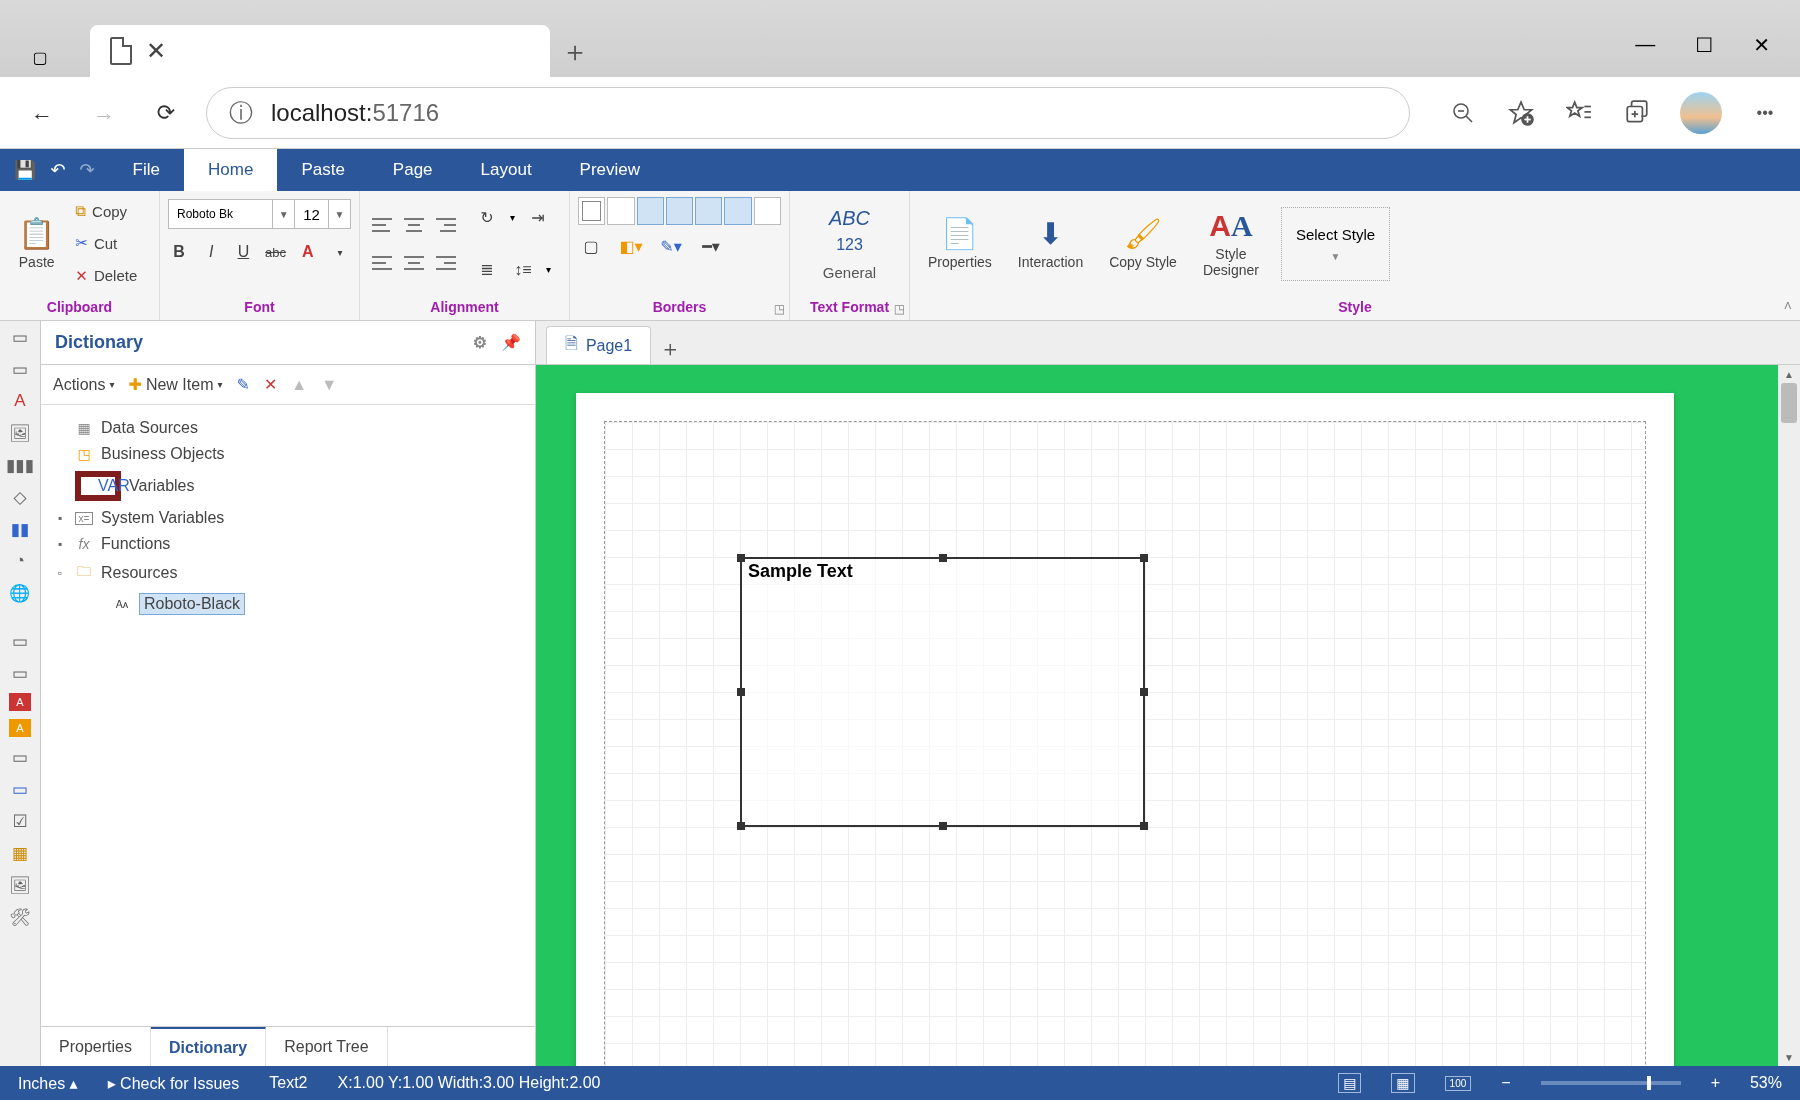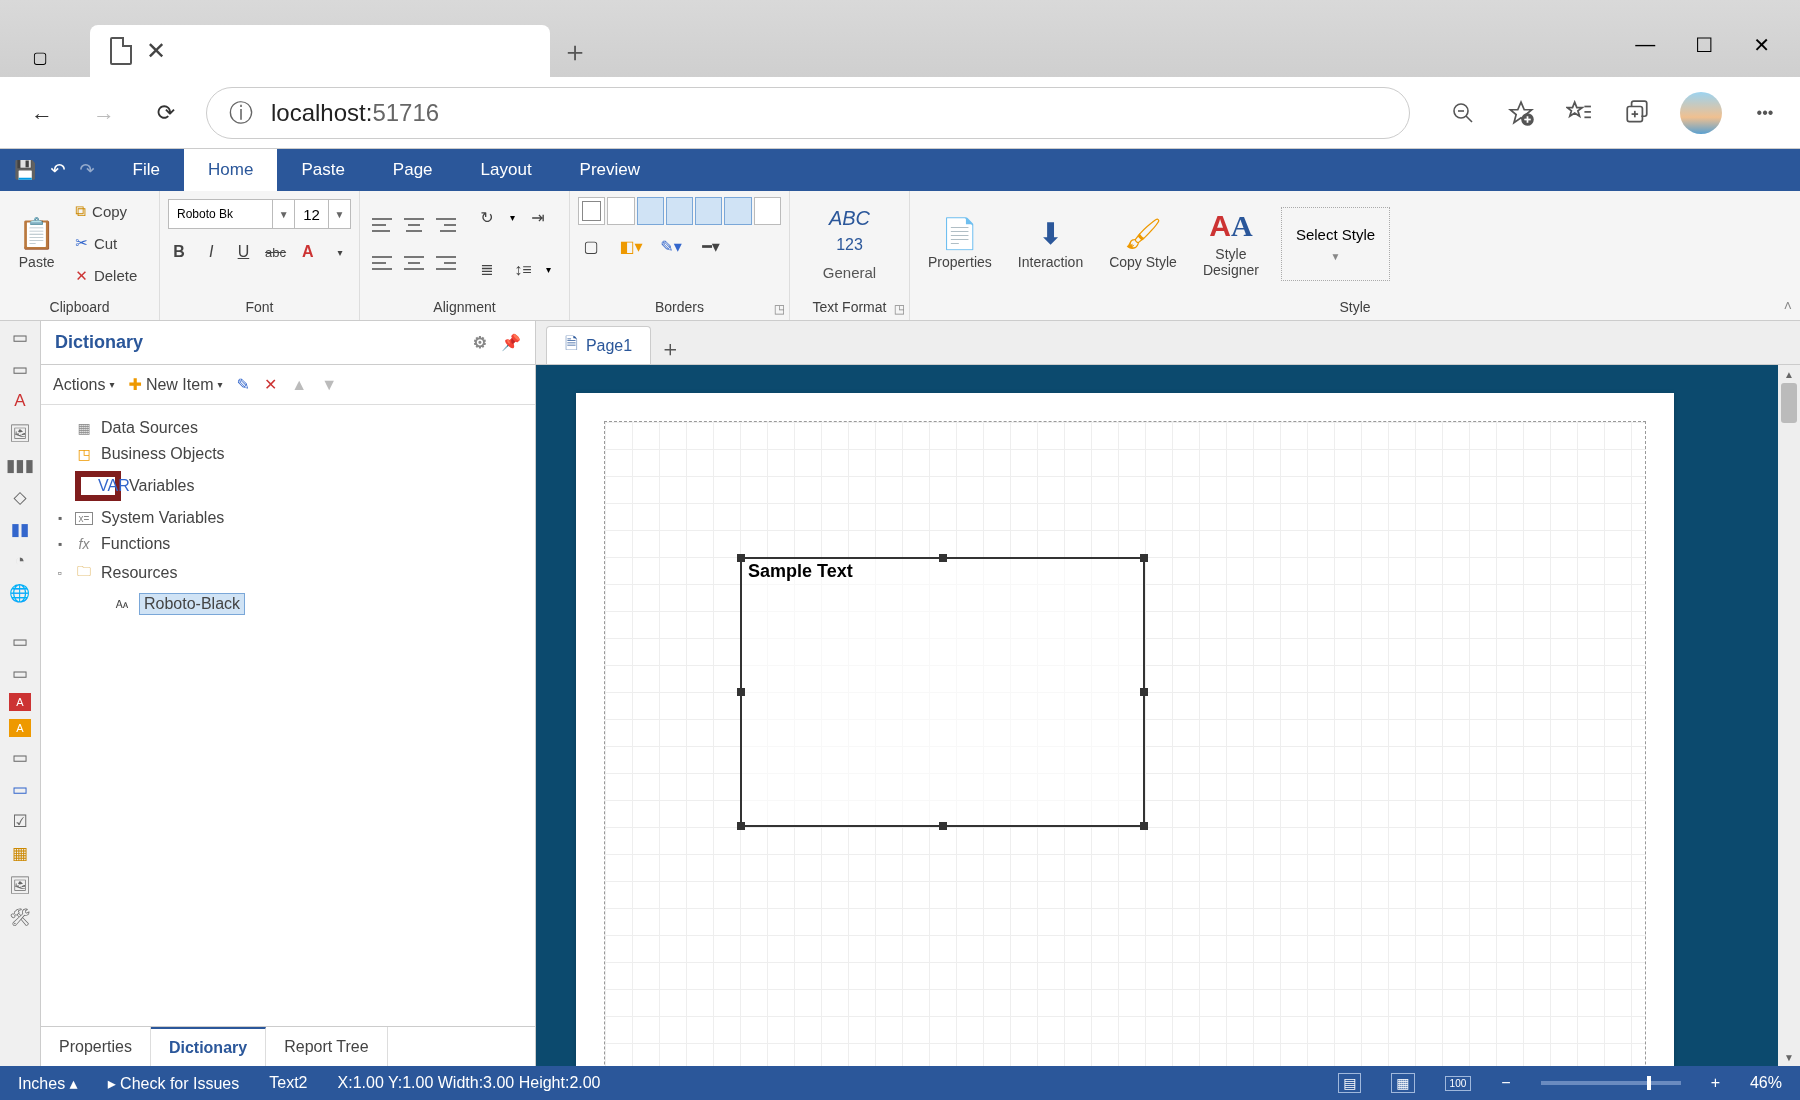--- a/index.html
+++ b/index.html
@@ -31,21 +31,21 @@
 .app { position: absolute; top: 149px; left: 0; right: 0; bottom: 0; display: flex; flex-direction: column; background: #fff; }
 .menu-bar { height: 42px; background: #2b579a; display: flex; align-items: stretch; color: #fff; font-size: 17px; }
 .menu-icons { display: flex; align-items: center; gap: 14px; padding: 0 14px; }
 .menu-icons span { font-size: 18px; }
 .menu-tab { padding: 0 24px; display: flex; align-items: center; cursor: pointer; }
 .menu-tab.active { background: #fff; color: #2b579a; }
 
 .ribbon { height: 130px; background: #f5f5f5; border-bottom: 1px solid #ccc; display: flex; position: relative; }
 .ribbon-group { border-right: 1px solid #ddd; display: flex; flex-direction: column; position: relative; }
 .ribbon-body { flex: 1; display: flex; padding: 4px 8px; gap: 6px; }
-.ribbon-label { text-align: center; font-size: 14px; color: #404040; padding: 3px 0 5px; }
+.ribbon-label { text-align: center; font-size: 14px; color: #a21caf; padding: 3px 0 5px; font-weight: bold; }
 .ribbon-col { display: flex; flex-direction: column; justify-content: space-around; }
 .ribbon-item { display: flex; align-items: center; gap: 6px; font-size: 15px; color: #444; padding: 2px 4px; white-space: nowrap; }
 .ribbon-big { display: flex; flex-direction: column; align-items: center; justify-content: center; gap: 4px; padding: 4px 10px; }
 .ribbon-big .icon { font-size: 30px; }
 .ribbon-big .lbl { font-size: 14px; color: #444; text-align: center; line-height: 1.1; }
 .font-box { display: flex; border: 1px solid #bbb; background: #fff; height: 30px; }
 .font-name { width: 110px; padding: 0 8px; display: flex; align-items: center; font-size: 12px; }
 .font-dd, .size-dd { width: 24px; border-left: 1px solid #bbb; display: flex; align-items: center; justify-content: center; font-size: 10px; color: #666; }
 .font-size { width: 36px; border-left: 1px solid #bbb; display: flex; align-items: center; justify-content: center; font-size: 15px; }
 .fmt-row { display: flex; gap: 10px; align-items: center; }
@@ -80,21 +80,21 @@
 .tree-row .ticn { font-size: 14px; width: 18px; display: inline-block; text-align: center; }
 .tree-row.sel span.lbl { background: #d0e3f5; border: 1px solid #7aa7d8; padding: 1px 4px; }
 .panel-tabs { margin-top: auto; height: 40px; border-top: 1px solid #ccc; display: flex; }
 .ptab { padding: 0 18px; display: flex; align-items: center; font-size: 16px; color: #444; border-right: 1px solid #ddd; }
 .ptab.active { border-top: 2px solid #2b579a; background: #fff; color: #2b579a; font-weight: 600; }
 
 .canvas-area { flex: 1; display: flex; flex-direction: column; background: #f5f5f5; position: relative; }
 .page-tabs { height: 44px; background: #eee; border-bottom: 1px solid #ccc; display: flex; align-items: flex-end; padding-left: 10px; }
 .page-tab { height: 38px; background: #fff; border: 1px solid #ccc; border-bottom: none; padding: 0 18px; display: flex; align-items: center; gap: 8px; font-size: 16px; color: #2b579a; border-radius: 4px 4px 0 0; }
 .add-page { width: 38px; display: flex; align-items: center; justify-content: center; font-size: 22px; color: #555; }
-.canvas-scroll { flex: 1; background: #0c4a6e; position: relative; overflow: hidden; }
+.canvas-scroll { flex: 1; background: #22c55e; position: relative; overflow: hidden; }
 .page { position: absolute; left: 40px; top: 28px; width: 1098px; height: 1400px; background: #fff; box-shadow: 0 2px 6px rgba(0,0,0,0.2); }
 .page-grid { position: absolute; inset: 28px; background-image: linear-gradient(#eee 1px, transparent 1px), linear-gradient(90deg, #eee 1px, transparent 1px), linear-gradient(#d5d5d5 1px, transparent 1px), linear-gradient(90deg, #d5d5d5 1px, transparent 1px); background-size: 27px 27px, 27px 27px, 135px 135px, 135px 135px; border: 1px dashed #999; }
 .text-obj { position: absolute; left: 135px; top: 135px; width: 405px; height: 270px; border: 2px solid #333; background: rgba(255,255,255,0.6); }
 .text-obj .handle { position: absolute; width: 8px; height: 8px; background: #333; }
 .h-tl { top: -5px; left: -5px; } .h-tr { top: -5px; right: -5px; } .h-bl { bottom: -5px; left: -5px; } .h-br { bottom: -5px; right: -5px; }
 .h-tm { top: -5px; left: calc(50% - 4px); } .h-bm { bottom: -5px; left: calc(50% - 4px); }
 .h-ml { top: calc(50% - 4px); left: -5px; } .h-mr { top: calc(50% - 4px); right: -5px; }
 .text-obj .txt { padding: 2px 6px; font-weight: bold; font-size: 18px; }
 .vscroll { position: absolute; right: 0; top: 44px; bottom: 0; width: 22px; background: #eee; }
 .vscroll .thumb { position: absolute; top: 18px; left: 3px; right: 3px; height: 40px; background: #bbb; border-radius: 3px; }
@@ -490,15 +490,15 @@
     <span>▸ <span>Check for Issues</span></span>
     <span>Text2</span>
     <span>X:1.00 Y:1.00 Width:3.00 Height:2.00</span>
     <span class="sp"></span>
     <span class="sicn">▤</span>
     <span class="sicn">▦</span>
     <span class="sicn" style="font-size:10px">100</span>
     <span>−</span>
     <div class="zoom-slider"></div>
     <span>+</span>
-    <span>46%</span>
+    <span>53%</span>
   </div>
 </div>
 
 </body></html>

